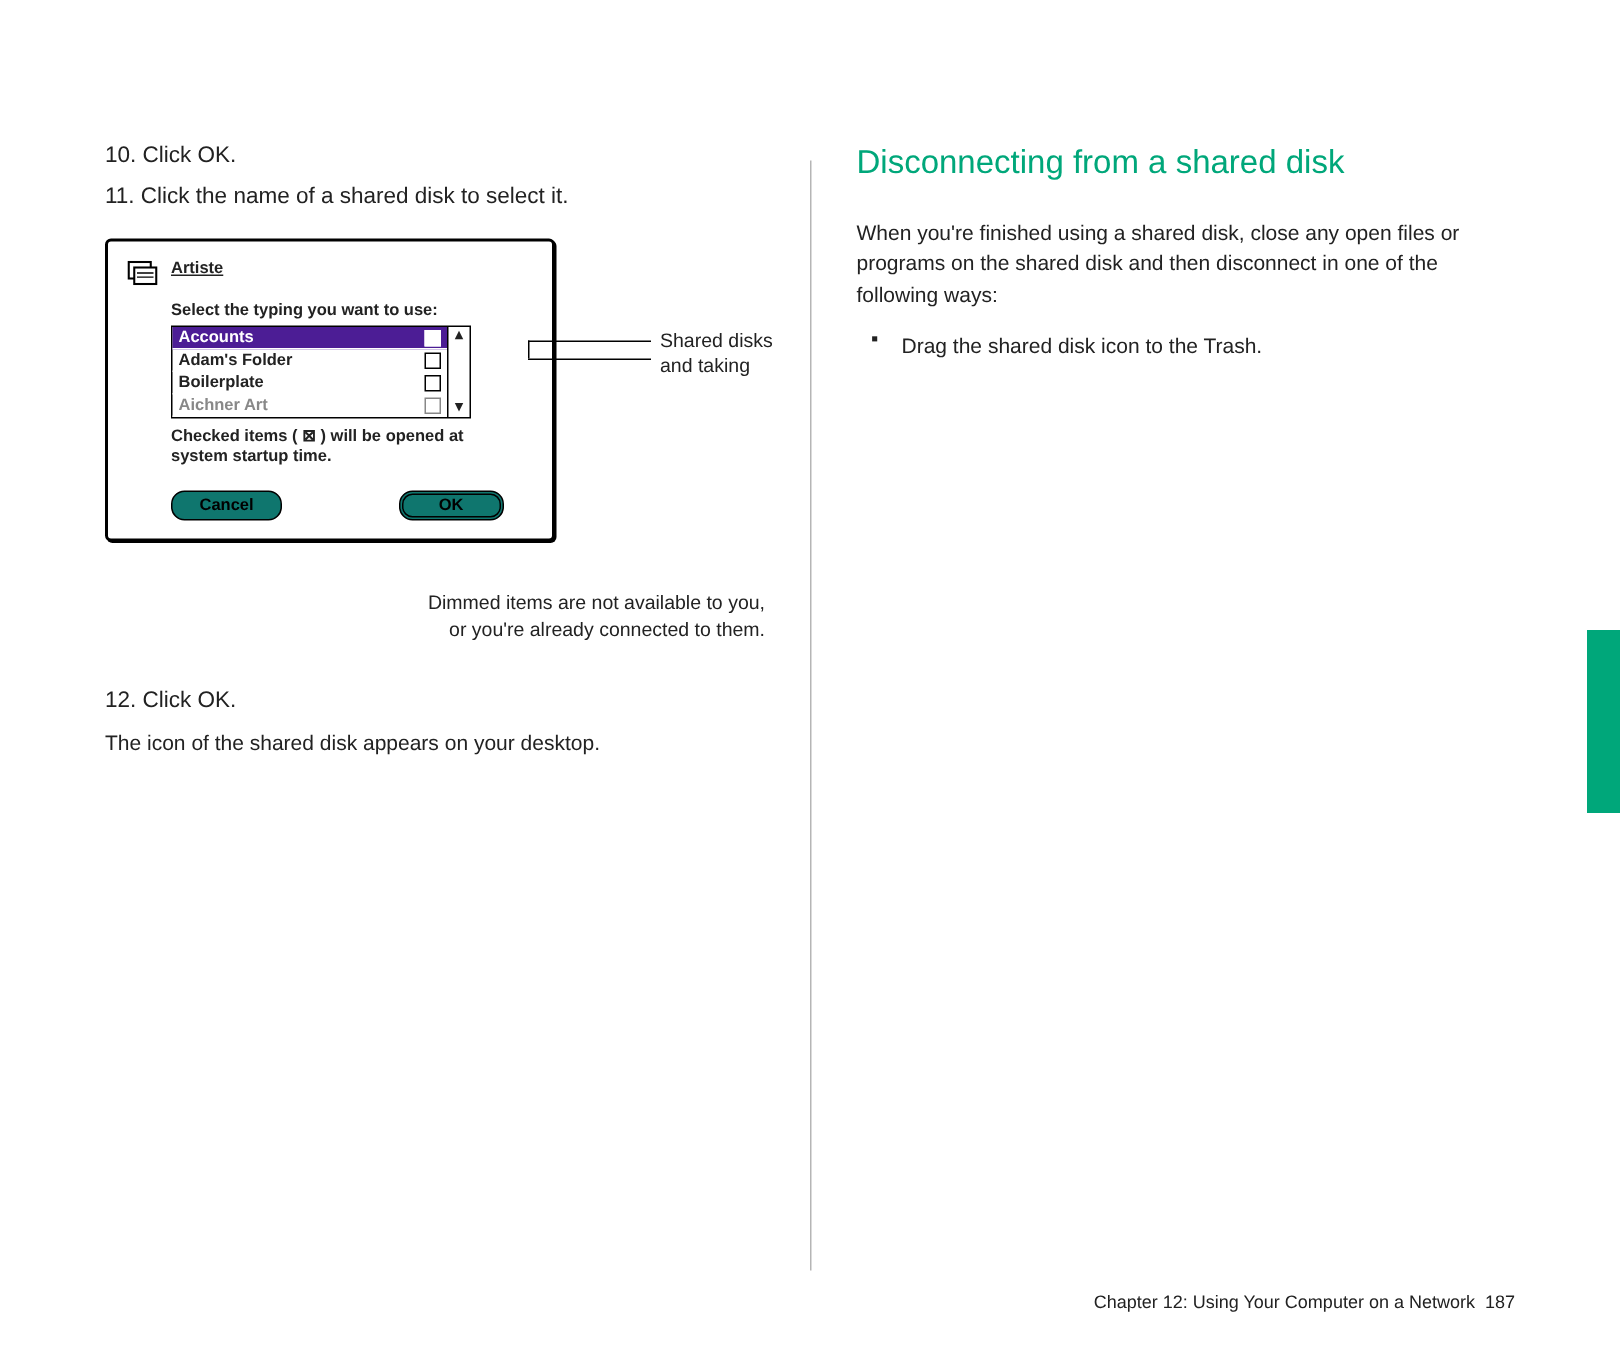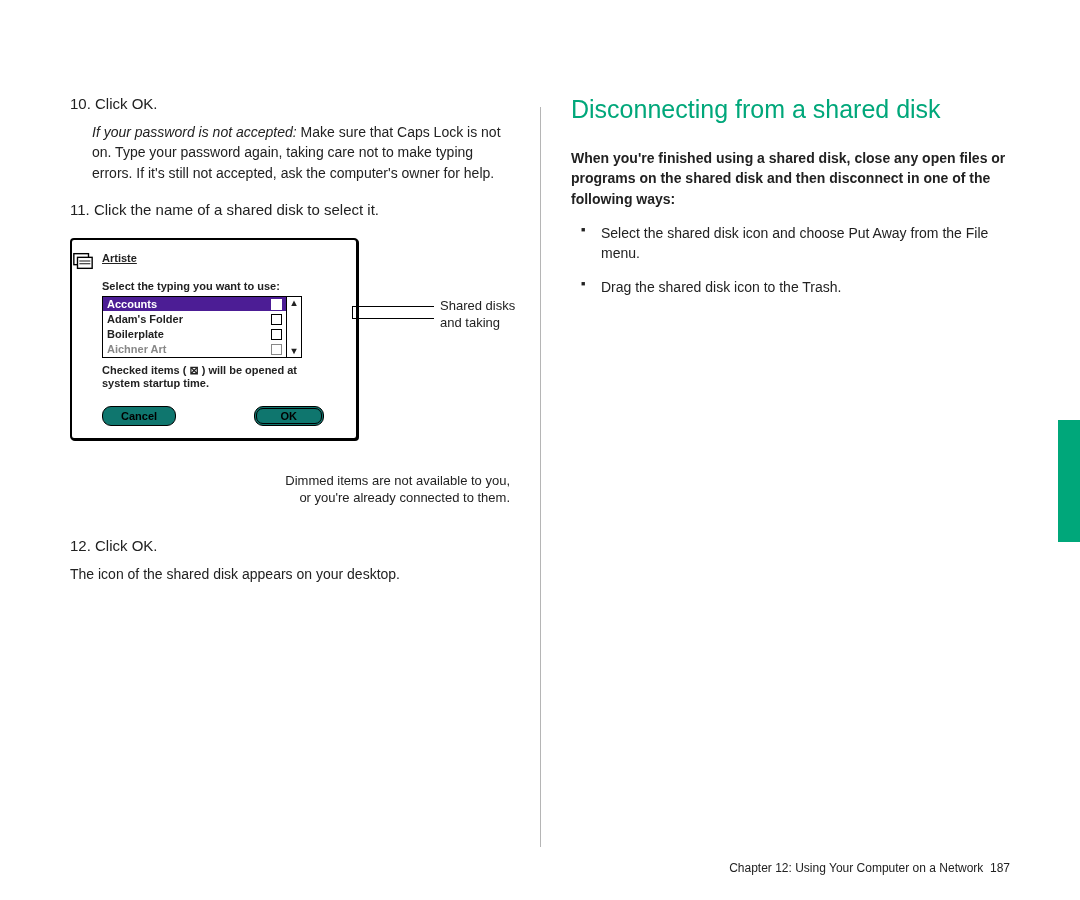--- a/index.html
+++ b/index.html
@@ -37,30 +37,29 @@
     font-size: 15px;
     margin: 0 0 10px 0;
   }
   .step-body {
     font-size: 14px;
     line-height: 1.45;
     margin: 0 0 18px 22px;
   }
   .step-body em { font-style: italic; }
   h2.section {
-    font-size: 25px;
+    font-size: 22px;
     font-weight: 400;
     color: #00a77a;
     margin: 0 0 24px 0;
   }
   .para {
     font-size: 14px;
     line-height: 1.45;
     margin: 0 0 14px 0;
-    font-weight: bold;
   }
   ul.bul {
     padding: 0 0 0 30px;
     margin: 0;
   }
   ul.bul li {
     list-style: none;
     position: relative;
     font-size: 14px;
     line-height: 1.45;
@@ -82,21 +81,21 @@
   .dialog {
     position: absolute;
     left: 0; top: 0;
     width: 272px;
     border: 2px solid #000;
     border-radius: 4px;
     background: #fff;
     font-family: Geneva, "Lucida Grande", Verdana, sans-serif;
     font-size: 11px;
     font-weight: bold;
-    padding: 10px 12px 12px 0;
+    padding: 10px 12px 12px 12px;
     box-shadow: 1px 1px 0 #000;
   }
   .dlg-head { display: flex; align-items: flex-start; }
   .dlg-icon {
     width: 22px; height: 22px; margin-right: 8px; flex: none;
   }
   .dlg-title { text-decoration: underline; margin-top: 2px; }
   .dlg-prompt { margin: 8px 0 4px 30px; }
   .dlg-list {
     margin-left: 30px;
@@ -169,23 +168,20 @@
   }
 </style>
 </head>
 <body>
 
 <div class="page">
   <div class="columns">
 
     <div class="col col-left">
       <p class="step-head">10. Click OK.</p>
-      <p class="step-body">
-        <em>If your password is not accepted:</em><span>  Make sure that Caps Lock is not on. Type your password again, taking care not to make typing errors. If it's still not accepted, ask the computer's owner for help.</span>
-      </p>
 
       <p class="step-head">11. Click the name of a shared disk to select it.</p>
 
       <div class="figwrap">
         <div class="dialog">
           <div class="dlg-head">
             <svg class="dlg-icon" viewBox="0 0 24 24">
               <rect x="2" y="4" width="16" height="12" fill="none" stroke="#000" stroke-width="1.5"></rect>
               <rect x="6" y="8" width="16" height="12" fill="#fff" stroke="#000" stroke-width="1.5"></rect>
               <line x1="8" y1="12" x2="20" y2="12" stroke="#000"></line>
@@ -239,21 +235,20 @@
       <p class="step-body" style="margin-left:0">The icon of the shared disk appears on your desktop.</p>
 
     </div>
 
     <div class="divider"></div>
 
     <div class="col col-right">
       <h2 class="section">Disconnecting from a shared disk</h2>
       <p class="para">When you're finished using a shared disk, close any open files or programs on the shared disk and then disconnect in one of the following ways:</p>
       <ul class="bul">
-        <li>Select the shared disk icon and choose Put Away from the File menu.</li>
         <li>Drag the shared disk icon to the Trash.</li>
       </ul>
     </div>
 
   </div>
 
   <div class="footer">
     <span>Chapter 12: Using Your Computer on a Network</span>&nbsp;&nbsp;<span>187</span>
   </div>
 

